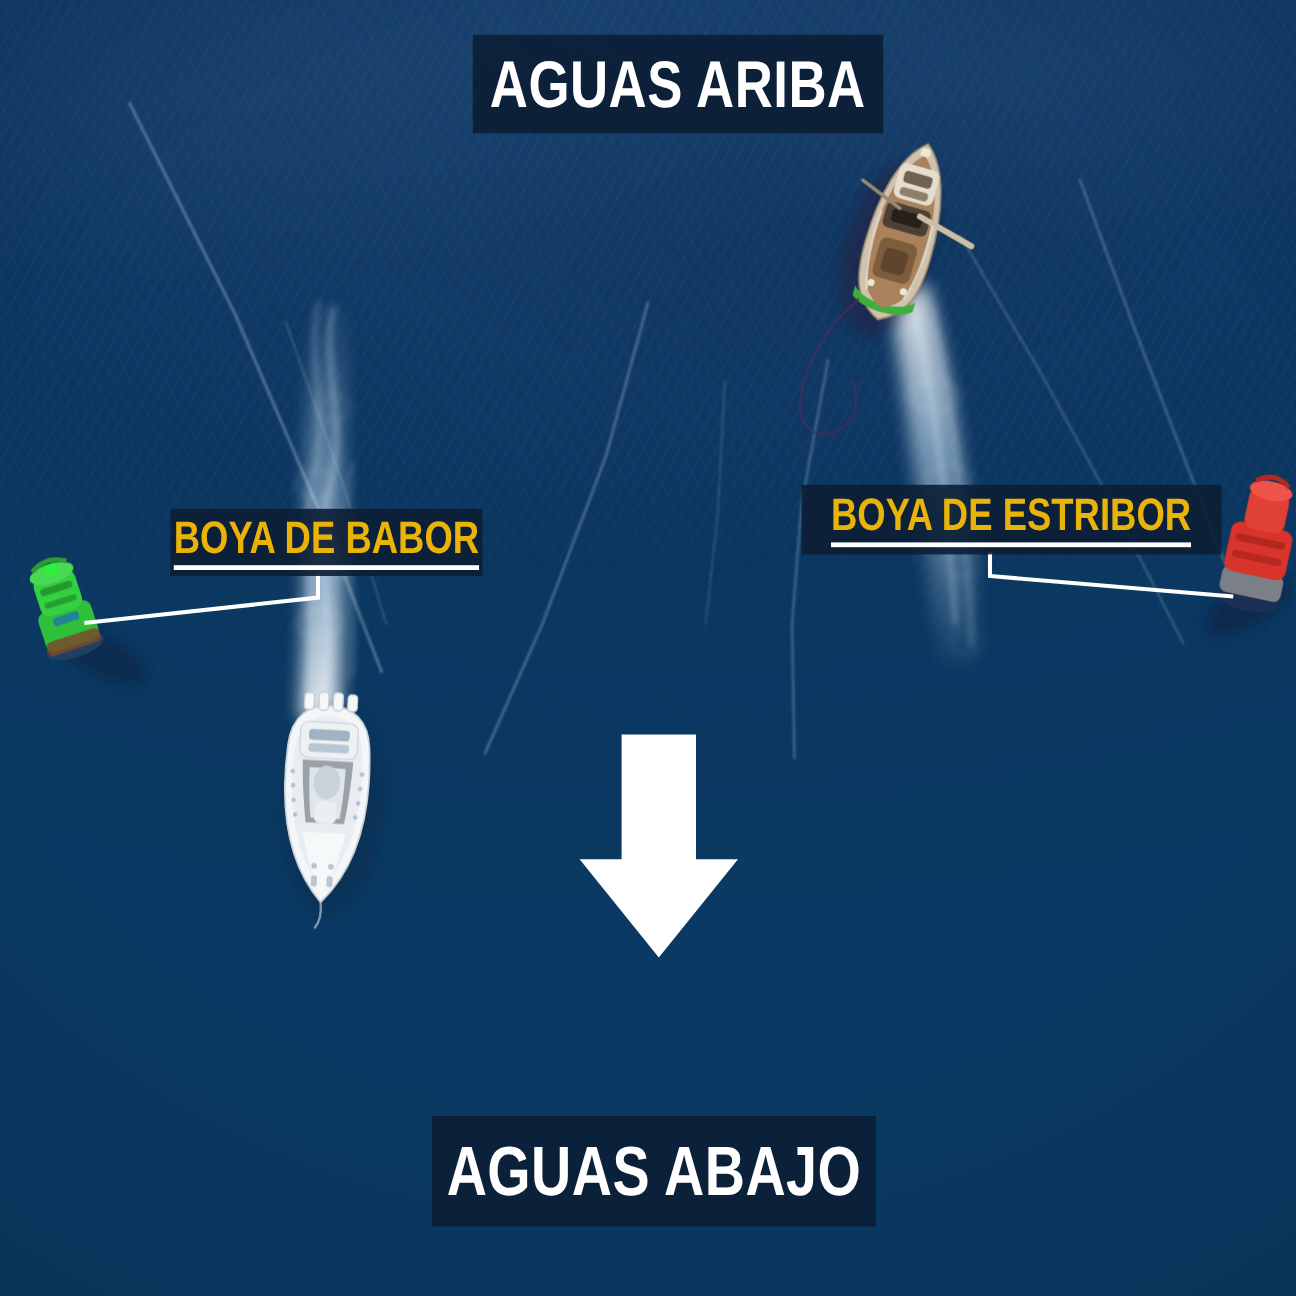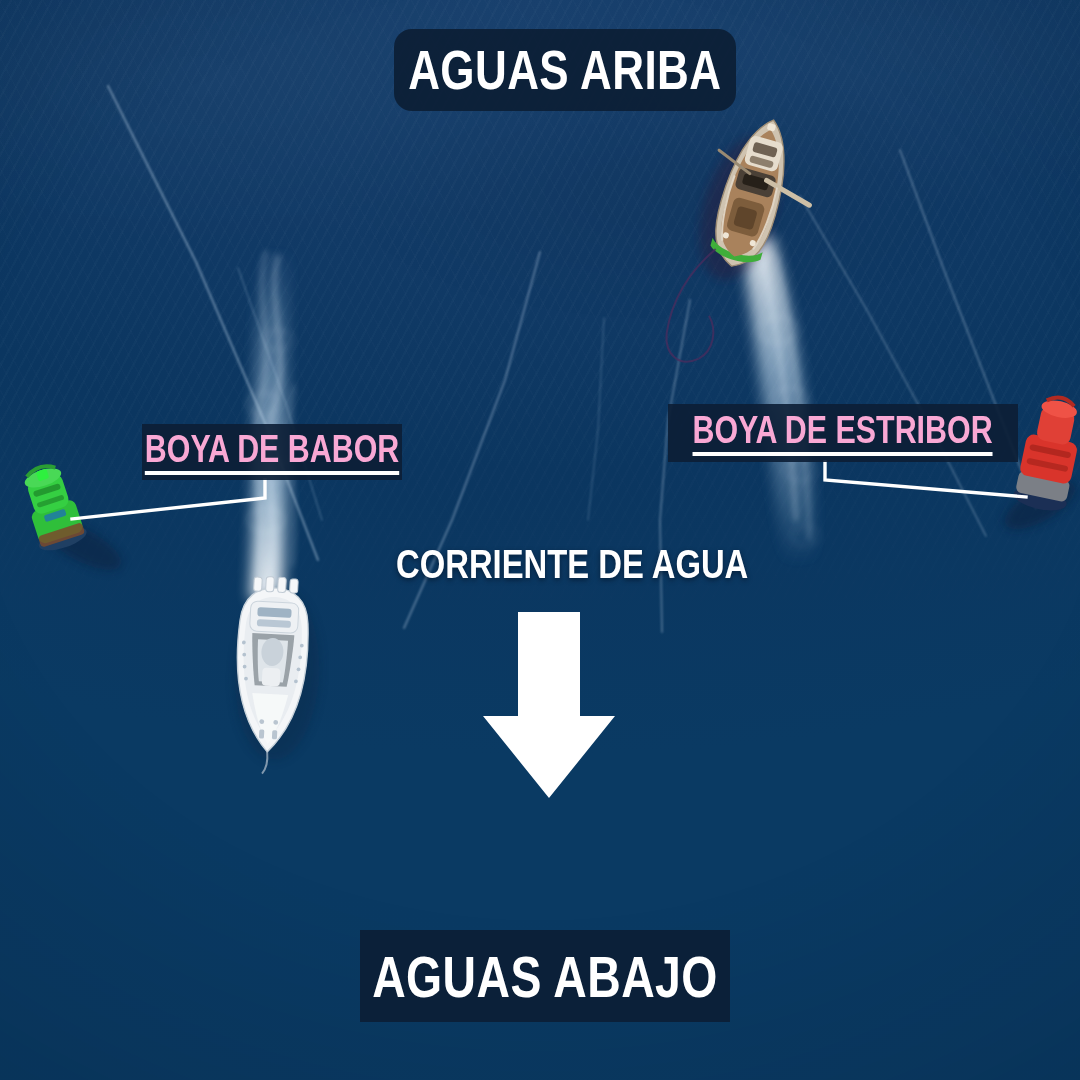--- a/index.html
+++ b/index.html
@@ -44,37 +44,36 @@
     background:rgba(12,30,53,.92);
     color:#fff;
     display:flex;align-items:center;justify-content:center;
     letter-spacing:.5px;
     font-weight:700;
     white-space:nowrap;
   }
   .band-top{
     left:394px;top:29px;width:342px;height:82px;
     font-size:55px;
-    border-radius:18px;
   }
   .band-bottom{
     left:360px;top:930px;width:370px;height:92px;
     font-size:58px;
     text-align:center;
   }
   .band span, .plain span{
     display:block;
     transform:scaleX(.80);
     transform-origin:center;
   }
 
   .callout{
     position:absolute;
     background:rgba(12,30,53,.90);
-    color:#f9a8d4;
+    color:#eab308;
     font-weight:700;
     display:flex;align-items:center;justify-content:center;
     white-space:nowrap;
   }
   .callout .txt{
     transform:scaleX(.80);
     transform-origin:center;
     border-bottom:4px solid #fff;
     padding-bottom:3px;
     line-height:1;
@@ -308,17 +307,14 @@
   </div>
 
   <div class="callout" id="label-babor">
     <span class="txt">BOYA DE BABOR</span>
   </div>
 
   <div class="callout" id="label-estribor">
     <span class="txt">BOYA DE ESTRIBOR</span>
   </div>
 
-  <div class="plain" id="label-corriente">
-    <span>CORRIENTE DE AGUA</span>
-  </div>
 
 </div>
 
 </body></html>

